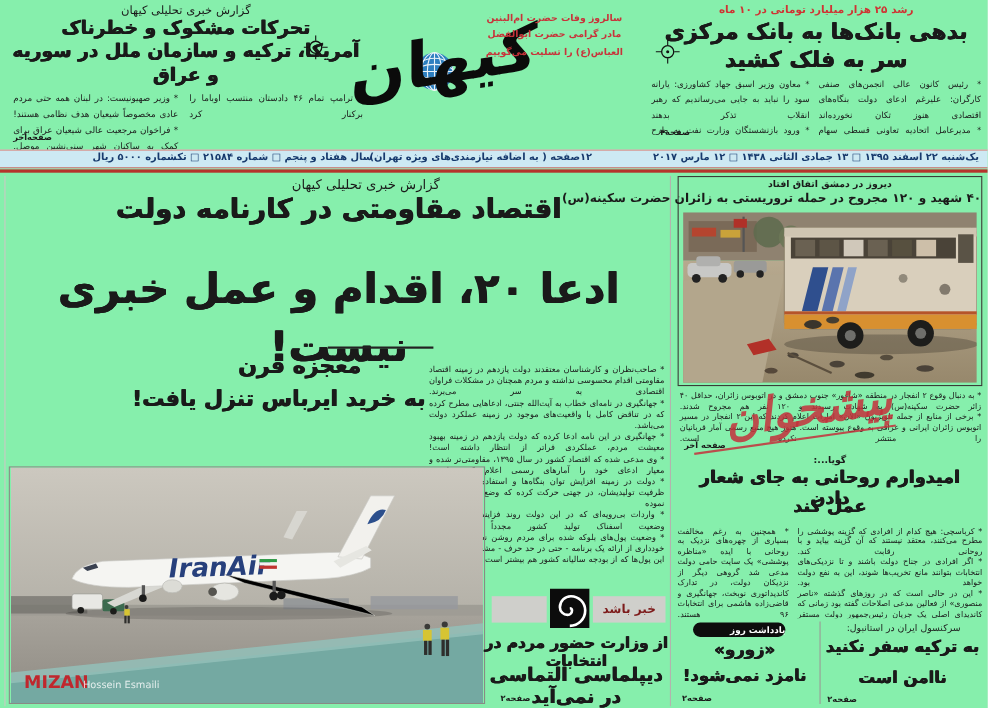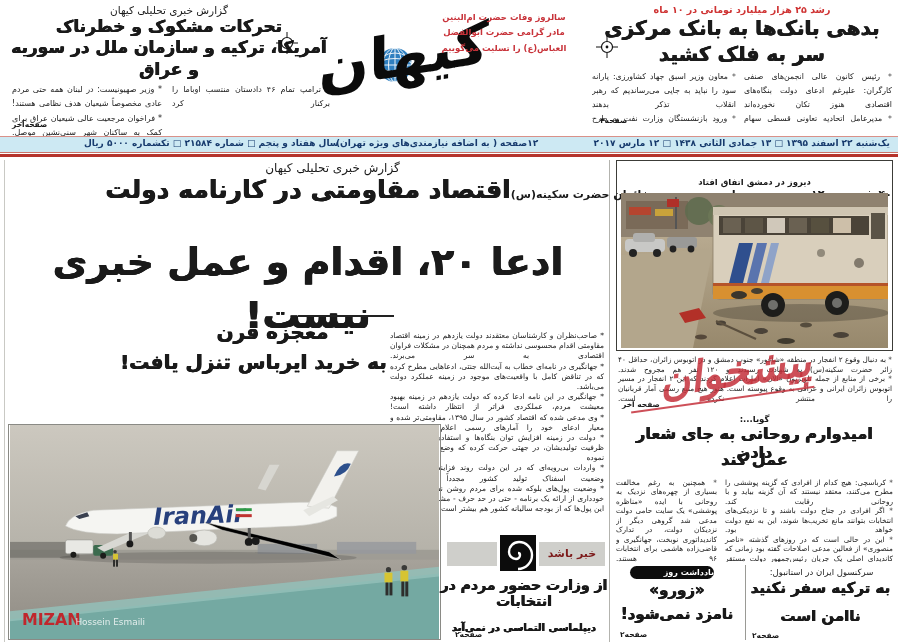--- a/index.html
+++ b/index.html
@@ -1,16 +1,16 @@
 <!DOCTYPE html>
 <html lang="fa"><head>
 <meta charset="utf-8">
 <style>
   html,body{margin:0;padding:0;background:#e9e9e6;}
-  #paper{position:relative;width:898px;height:644px;margin:0 auto;background:#ffffff;
+  #paper{position:relative;width:898px;height:644px;margin:0 auto;background:#86efac;
          font-family:"DejaVu Sans",sans-serif;color:#1a1a1a;overflow:hidden;}
   .abs{position:absolute;}
   .rtl{direction:rtl;}
   .c{text-align:center;}
   .j{text-align:justify;text-align-last:justify;}
   .b{font-weight:bold;}
   .hvy{font-weight:bold;text-shadow:0.4px 0 0 currentColor,-0.4px 0 0 currentColor;}
   .kick{font-size:10.5px;}
   .bl{font-size:8px;line-height:1.8;}
   .pref{font-weight:bold;font-size:7.5px;}
@@ -205,25 +205,25 @@
 
   <div class="abs" style="left:447px;top:534px;width:158px;height:40px;">
     <div class="abs" style="left:0;top:8px;width:50px;height:24px;background:#cfcfcb;"></div>
     <div class="abs rtl c b" style="left:92px;top:8px;width:66px;height:24px;background:#cfcfcb;font-size:11px;line-height:24px;color:#7d1b1b;">خبر باشد</div>
     <svg class="abs" style="left:53px;top:1px;" width="36" height="36" viewBox="0 0 36 36">
       <rect x="0" y="0" width="36" height="36" fill="#0c0c0c"></rect>
       <path d="M18 18 a2 2 0 0 1 2 2 a4 4 0 0 1 -4 4 a7 7 0 0 1 -7 -7 a10 10 0 0 1 10 -10 a13 13 0 0 1 13 13 a14 14 0 0 1 -14 14" fill="none" stroke="#fff" stroke-width="2.4"></path>
     </svg>
   </div>
   <div class="abs rtl c hvy" style="left:440px;top:577px;width:168px;font-size:14px;">از وزارت حضور مردم در انتخابات</div>
-  <div class="abs rtl c hvy" style="left:440px;top:622px;width:168px;font-size:10px;">دیپلماسی التماسی در نمی‌آید</div>
+  <div class="abs rtl c hvy" style="left:440px;top:604px;width:168px;font-size:17px;">دیپلماسی التماسی در نمی‌آید</div>
   <span class="abs pref" style="left:455px;top:630px;">صفحه۲</span>
 
   <div class="abs" style="left:616px;top:160px;width:277px;height:191px;border:1px solid #3c3c38;box-sizing:border-box;">
-    <div class="rtl c b" style="font-size:8.5px;margin-top:16px;">دیروز در دمشق اتفاق افتاد</div>
+    <div class="rtl c b" style="font-size:8.5px;margin-top:2px;">دیروز در دمشق اتفاق افتاد</div>
     <div class="rtl c b" style="font-size:11px;white-space:nowrap;letter-spacing:-0.2px;margin-top:1px;">۴۰ شهید و ۱۲۰ مجروح در حمله تروریستی به زائران حضرت سکینه(س)</div>
     <svg class="abs" style="left:4px;top:32px;" width="267" height="155" viewBox="0 0 267 155">
       <defs>
         <linearGradient id="dirt" x1="0" y1="0" x2="0" y2="1">
           <stop offset="0" stop-color="#b7a98f"></stop>
             <stop offset="1" stop-color="#97886c"></stop>
         </linearGradient>
       </defs>
       <rect x="0" y="0" width="267" height="44" fill="#8f8270"></rect>
       <rect x="5" y="8" width="62" height="28" fill="#7a6a58"></rect>

